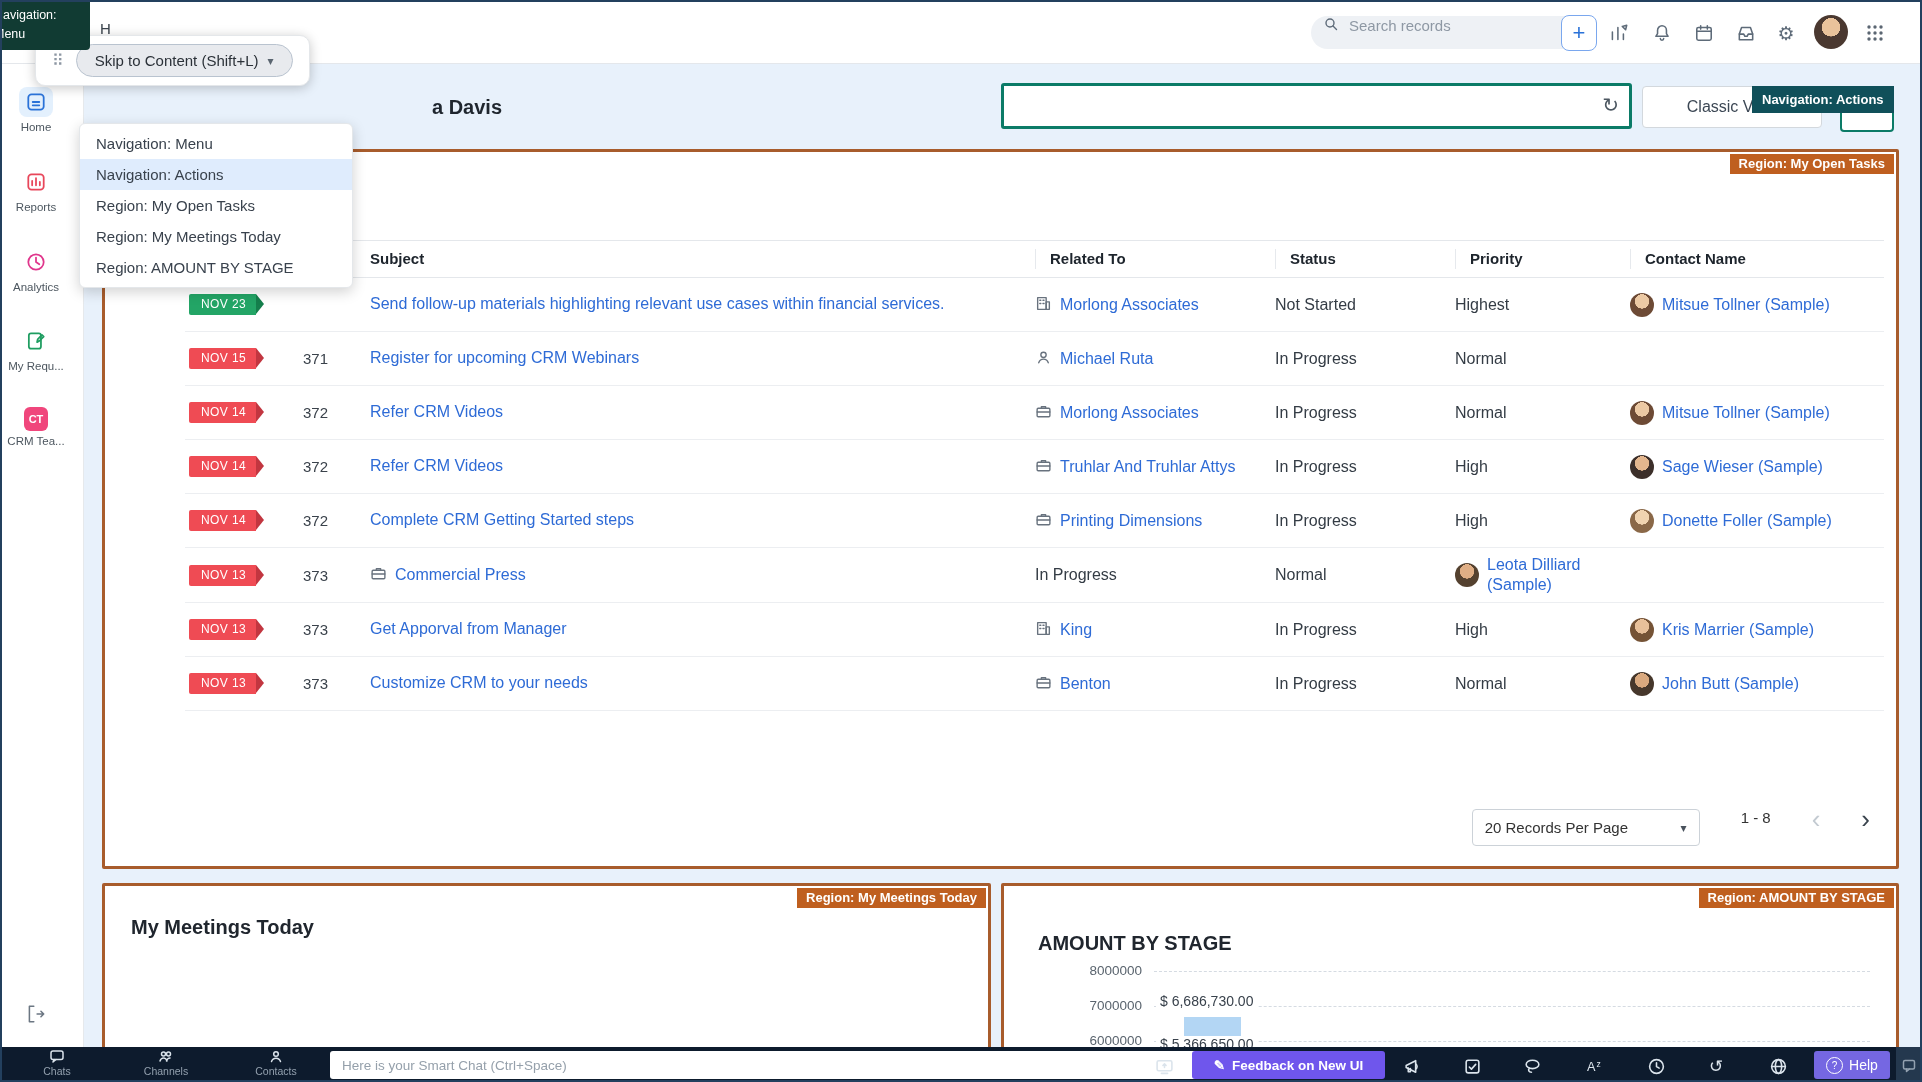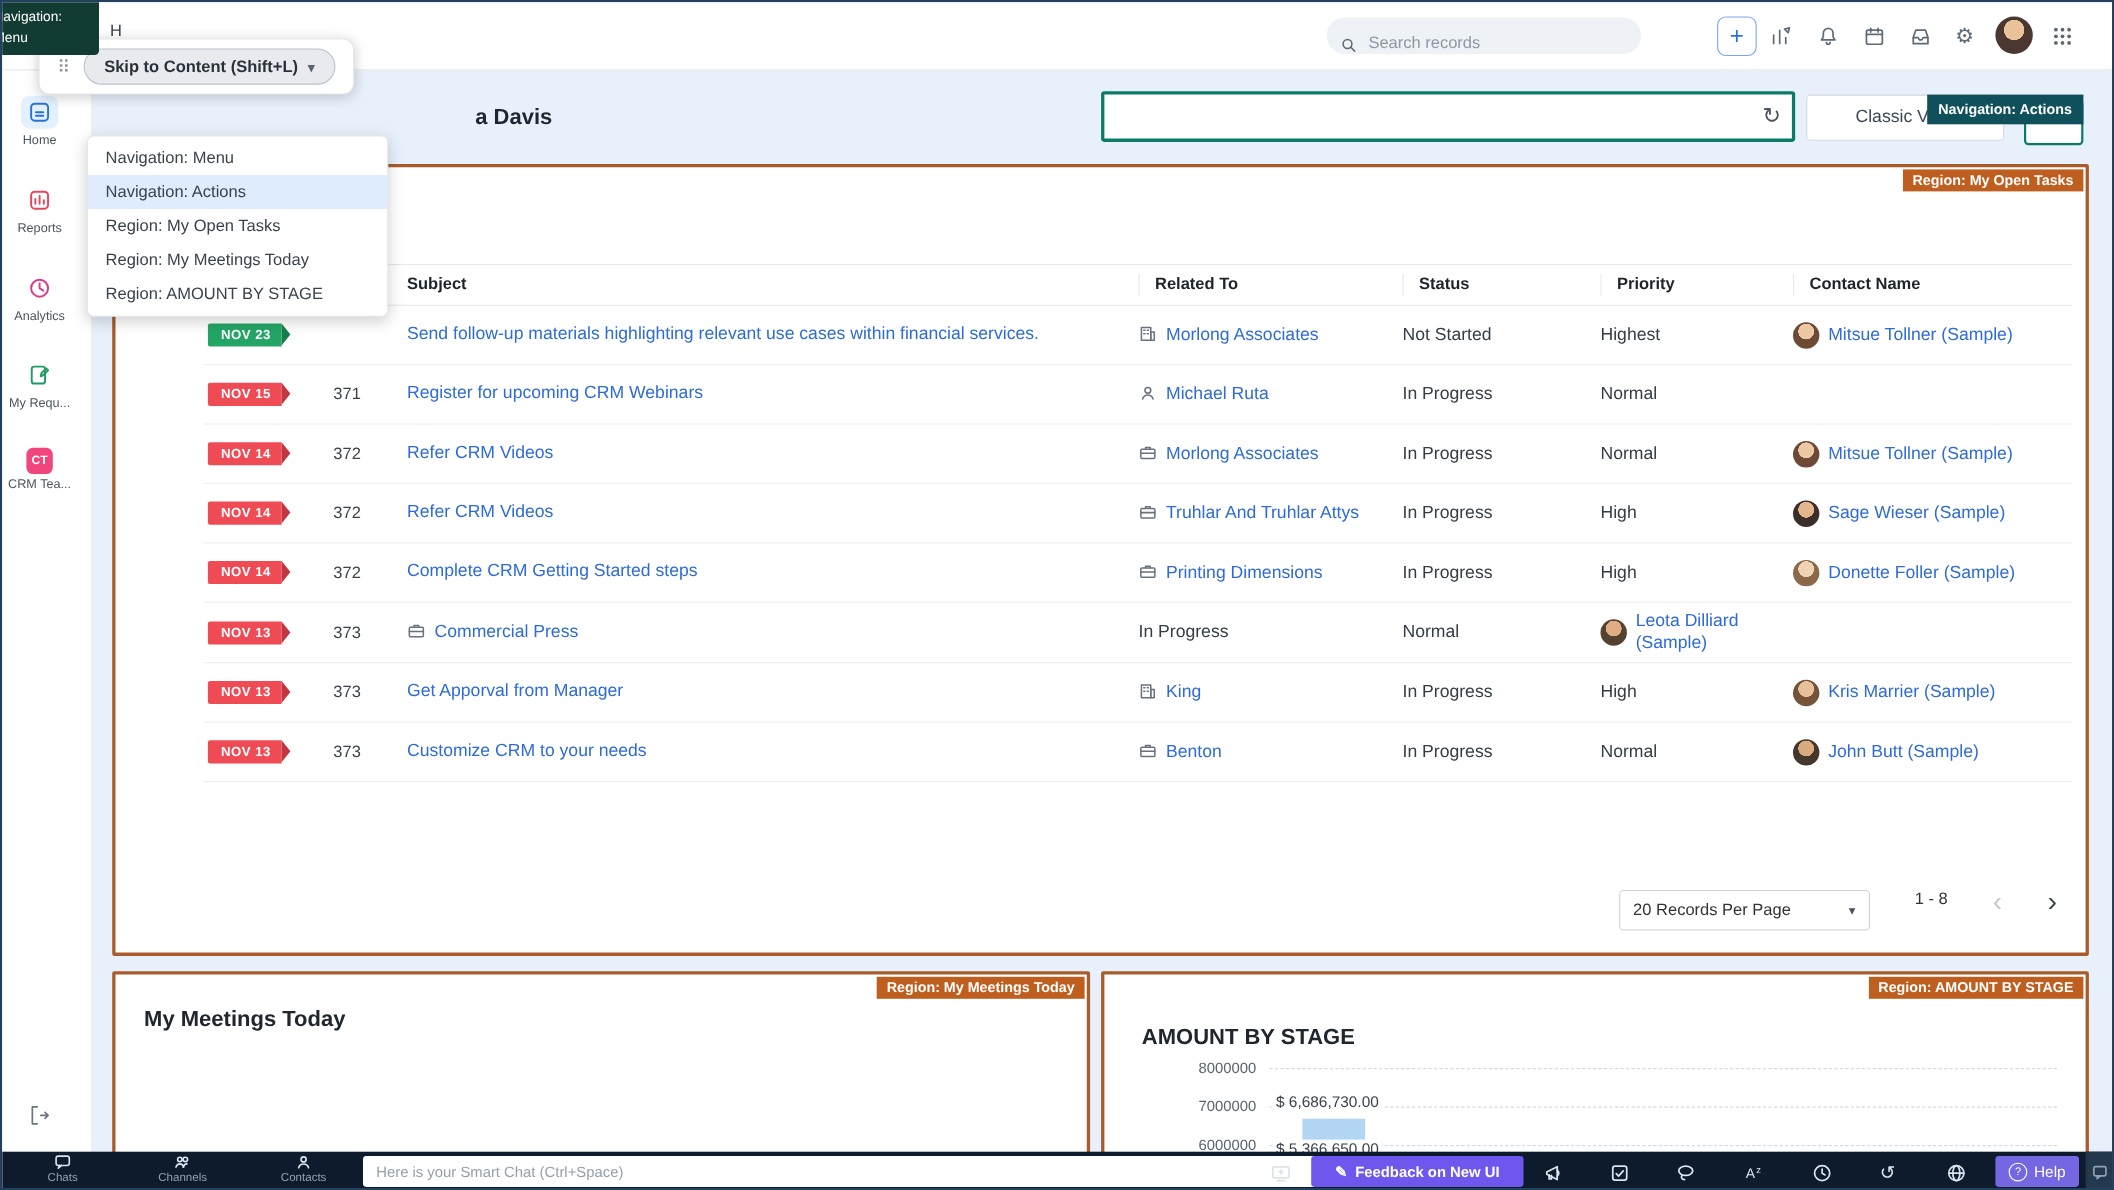--- a/index.html
+++ b/index.html
@@ -8,22 +8,22 @@
   .abs{position:absolute}
   a{text-decoration:none;cursor:pointer}
   .link{color:#2e6bd6}
   svg.ic{fill:none;stroke:#5e6b79;stroke-width:1.4;stroke-linecap:round;stroke-linejoin:round}
   svg.ic-b{fill:none;stroke:#dbe4ec;stroke-width:1.5;stroke-linecap:round;stroke-linejoin:round}
   svg.ic-row{fill:none;stroke:#68727e;stroke-width:1.3;stroke-linecap:round;stroke-linejoin:round}
 
   
   #topbar{left:0;top:0;width:100%;height:61px;background:#fff;border-bottom:1px solid #e4e7eb;z-index:5}
   #topbar-h{left:98px;top:18px;font-size:15px;color:#3b434c}
-  #search{left:1204px;top:14px;width:286px;height:33px;background:#eef1f5;border-radius:17px;
-          display:flex;align-items:flex-end;gap:8px;padding:0 12px;box-sizing:border-box}
+  #search{left:1309px;top:14px;width:286px;height:33px;background:#eef1f5;border-radius:17px;
+          display:flex;align-items:flex-start;gap:8px;padding:0 12px;box-sizing:border-box}
   #search input{border:none;background:transparent;outline:none;font-size:15px;color:#333;width:220px}
   #search input::placeholder{color:#8e98a4}
   #plus-btn{left:1559px;top:13px;width:34px;height:34px;border:1.5px solid #7aa7ee;border-radius:8px;
             color:#2a72d8;font-size:22px;display:flex;align-items:center;justify-content:center;background:#fff;cursor:pointer}
   .tb-ic{top:18px;width:26px;height:26px;display:flex;align-items:center;justify-content:center;cursor:pointer}
   #avatar-top{left:1812px;top:13px;width:34px;height:34px;border-radius:50%;
       background:radial-gradient(circle at 50% 36%,#e9c29b 0 33%,#4a3830 34% 100%);cursor:pointer}
 
   
   #sidebar{left:0;top:61px;width:81px;height:984px;background:#fff;border-right:1px solid #e6e9ec;z-index:4}
@@ -55,21 +55,21 @@
   .panel-title{position:absolute;font-size:20px;font-weight:bold;color:#20262e}
 
   
   #ttable{margin:88px 12px 0 80px}
   .trow,.thead{display:grid;grid-template-columns:110px 75px 665px 240px 180px 175px 1fr;align-items:center}
   .thead{height:36px;border-top:1px solid #e4e7eb;border-bottom:1px solid #e4e7eb;font-size:15px;font-weight:600;color:#1d242c}
   .thead .hc{padding-left:14px;border-left:1px solid #e6e9ed;height:20px;line-height:20px}
   .thead .hc.first{border-left:none;padding-left:0}
   .trow{min-height:54px;border-bottom:1px solid #eceef1;padding:7px 0;box-sizing:border-box}
   .dbadge{position:relative;display:inline-block;height:21px;line-height:21px;padding:0 10px 0 12px;color:#fff;
-          font-size:12px;font-weight:bold;letter-spacing:.4px;border-radius:2px 0 0 2px;margin-left:4px;white-space:nowrap}
+          font-size:12px;font-weight:normal;letter-spacing:.4px;border-radius:2px 0 0 2px;margin-left:4px;white-space:nowrap}
   .dbadge::after{content:"";position:absolute;right:-8px;top:0;border-top:10.5px solid transparent;
                  border-bottom:10.5px solid transparent;border-left:8px solid}
   .b-red{background:#ef4b54}.b-red::after{border-left-color:#c23640}
   .b-green{background:#23a566}.b-green::after{border-left-color:#157f4c}
   .c-num{font-size:15px;color:#3a424b;padding-left:8px}
   .c-sub a{font-size:16px;line-height:1.3}
   .cellflex{display:flex;align-items:flex-start;gap:8px;padding-right:10px}
   .cellflex a{font-size:16px;line-height:1.25;max-width:185px;display:inline-block}
   .c-ct .cellflex{align-items:center}
   .c-ct a{max-width:170px}
@@ -110,21 +110,21 @@
   #help-q{display:inline-flex;width:15px;height:15px;border:1.5px solid #fff;border-radius:50%;font-size:10px;
           align-items:center;justify-content:center}
   #bb-last{position:absolute;left:1894px;top:0;width:26px;height:37px;background:#24384e;display:flex;align-items:center;justify-content:center;cursor:pointer}
 
   
   #skip-pop{left:33px;top:33px;z-index:60}
   #skip-bar{display:flex;align-items:center;gap:12px;background:#fff;border-radius:10px;padding:8px 16px;
             box-shadow:0 2px 12px rgba(0,0,0,.22);border:1px solid #e4e7ea}
   #drag-dots{font-size:16px;color:#8d97a3;cursor:grab}
   #skip-btn{background:#e8eaee;border:1px solid #b9c3cf;border-radius:18px;padding:7px 18px;font-size:15px;color:#2b3138;
-            display:flex;align-items:center;gap:9px;cursor:pointer;font-weight:700}
+            display:flex;align-items:center;gap:9px;cursor:pointer;font-weight:400}
   #skip-caret{color:#5a6570;font-size:12px}
   #skip-menu{position:absolute;left:44px;top:88px;width:272px;background:#fff;border:1px solid #e4e7ea;border-radius:6px;
              box-shadow:0 4px 14px rgba(0,0,0,.18);padding:4px 0;overflow:hidden}
   .sk-item{padding:7px 16px;font-size:15px;color:#39424d;cursor:pointer;white-space:nowrap}
   .sk-item.selected{background:#dfecfd}
 
   
   #tl-tip{left:-16px;top:-2px;width:104px;background:#113b33;color:#fff;font-size:12.5px;line-height:1.5;
           padding:6px 8px;z-index:70;border-radius:0 0 4px 0;box-sizing:border-box}
 </style>

